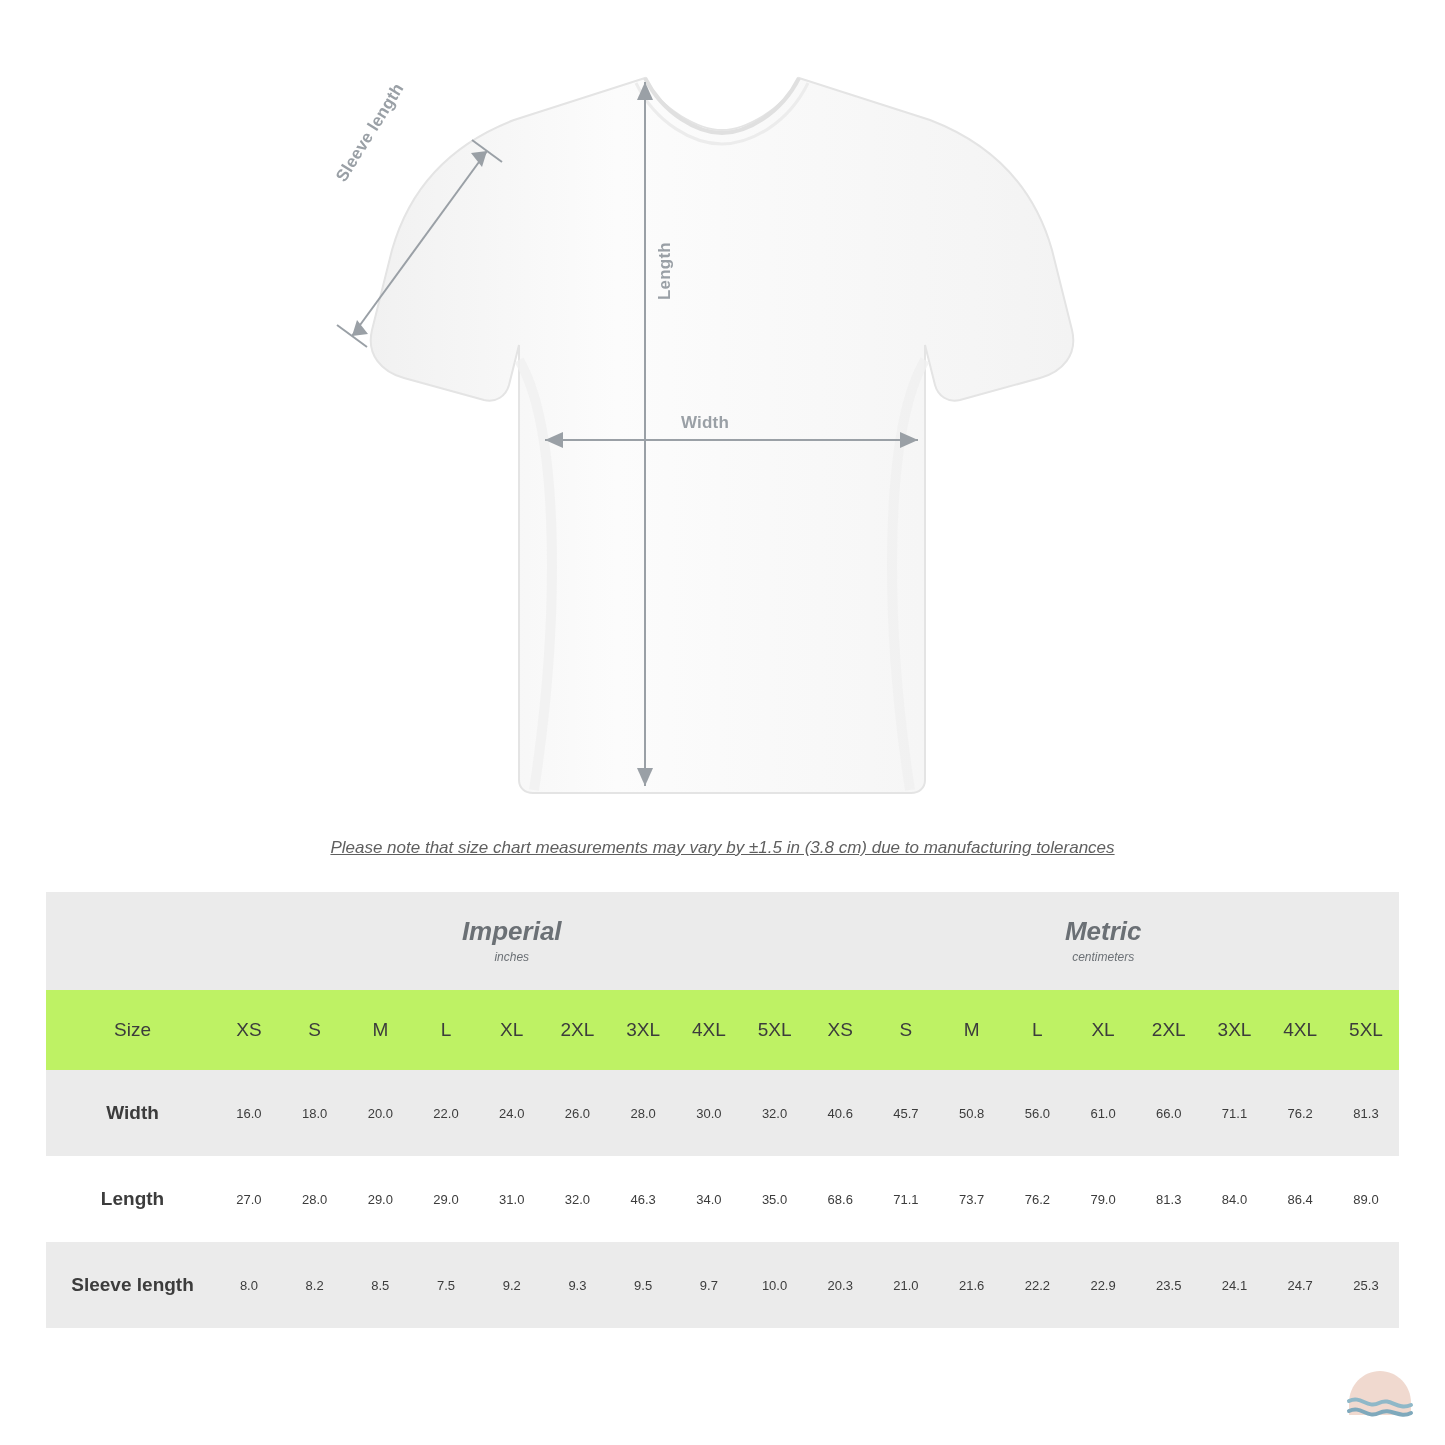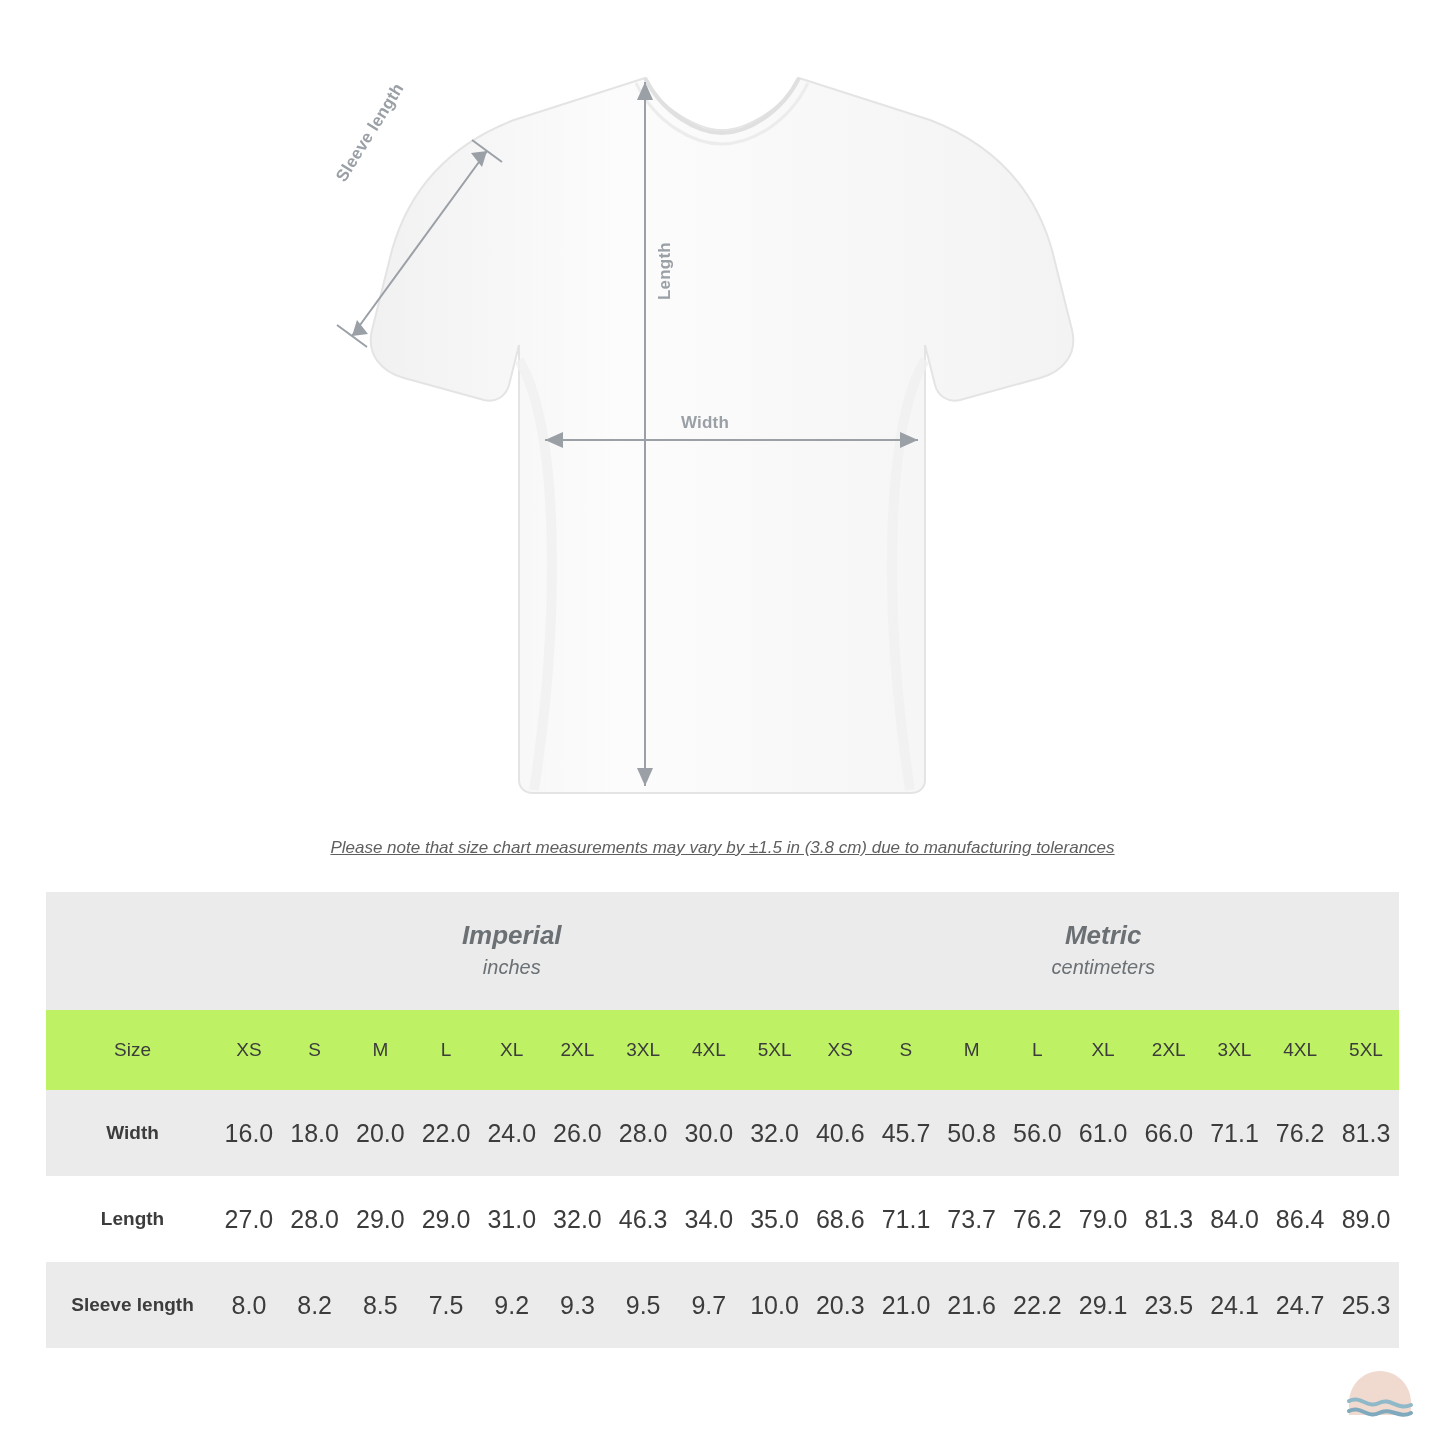--- a/index.html
+++ b/index.html
@@ -83,51 +83,51 @@
     table-layout: fixed;
   }
   table.size-table td, table.size-table th {
     text-align: center;
     vertical-align: middle;
     font-weight: normal;
   }
 
   .unit-row td {
     background: #ebebeb;
-    height: 118px;
+    height: 98px;
     padding: 0;
   }
   .unit-name {
     font-size: 26px;
     font-style: italic;
     font-weight: bold;
     color: #6b7075;
     line-height: 1.25;
   }
   .unit-sub {
-    font-size: 20px;
+    font-size: 12px;
     font-style: italic;
     color: #6b7075;
     line-height: 1.6;
   }
 
   .hdr-row td {
     background: #bef264;
     height: 78px;
     font-size: 19px;
     color: #3c3c3c;
     font-weight: bold;
   }
   .hdr-row td.rowlabel {
     font-size: 19px;
   }
 
   .data-row td {
     height: 84px;
-    font-size: 25px;
+    font-size: 13px;
     color: #3c3c3c;
   }
   .data-row.shade td {
     background: #ebebeb;
   }
   .data-row.plain td {
     background: #ffffff;
   }
   .data-row td.rowlabel {
     font-weight: bold;
@@ -335,21 +335,21 @@
         <td>7.5</td>
         <td>9.2</td>
         <td>9.3</td>
         <td>9.5</td>
         <td>9.7</td>
         <td>10.0</td>
         <td>20.3</td>
         <td>21.0</td>
         <td>21.6</td>
         <td>22.2</td>
-        <td>29.1</td>
+        <td>22.9</td>
         <td>23.5</td>
         <td>24.1</td>
         <td>24.7</td>
         <td>25.3</td>
       </tr>
     </tbody>
   </table>
 </div>
 
 <svg class="watermark" viewBox="0 0 86 62">

